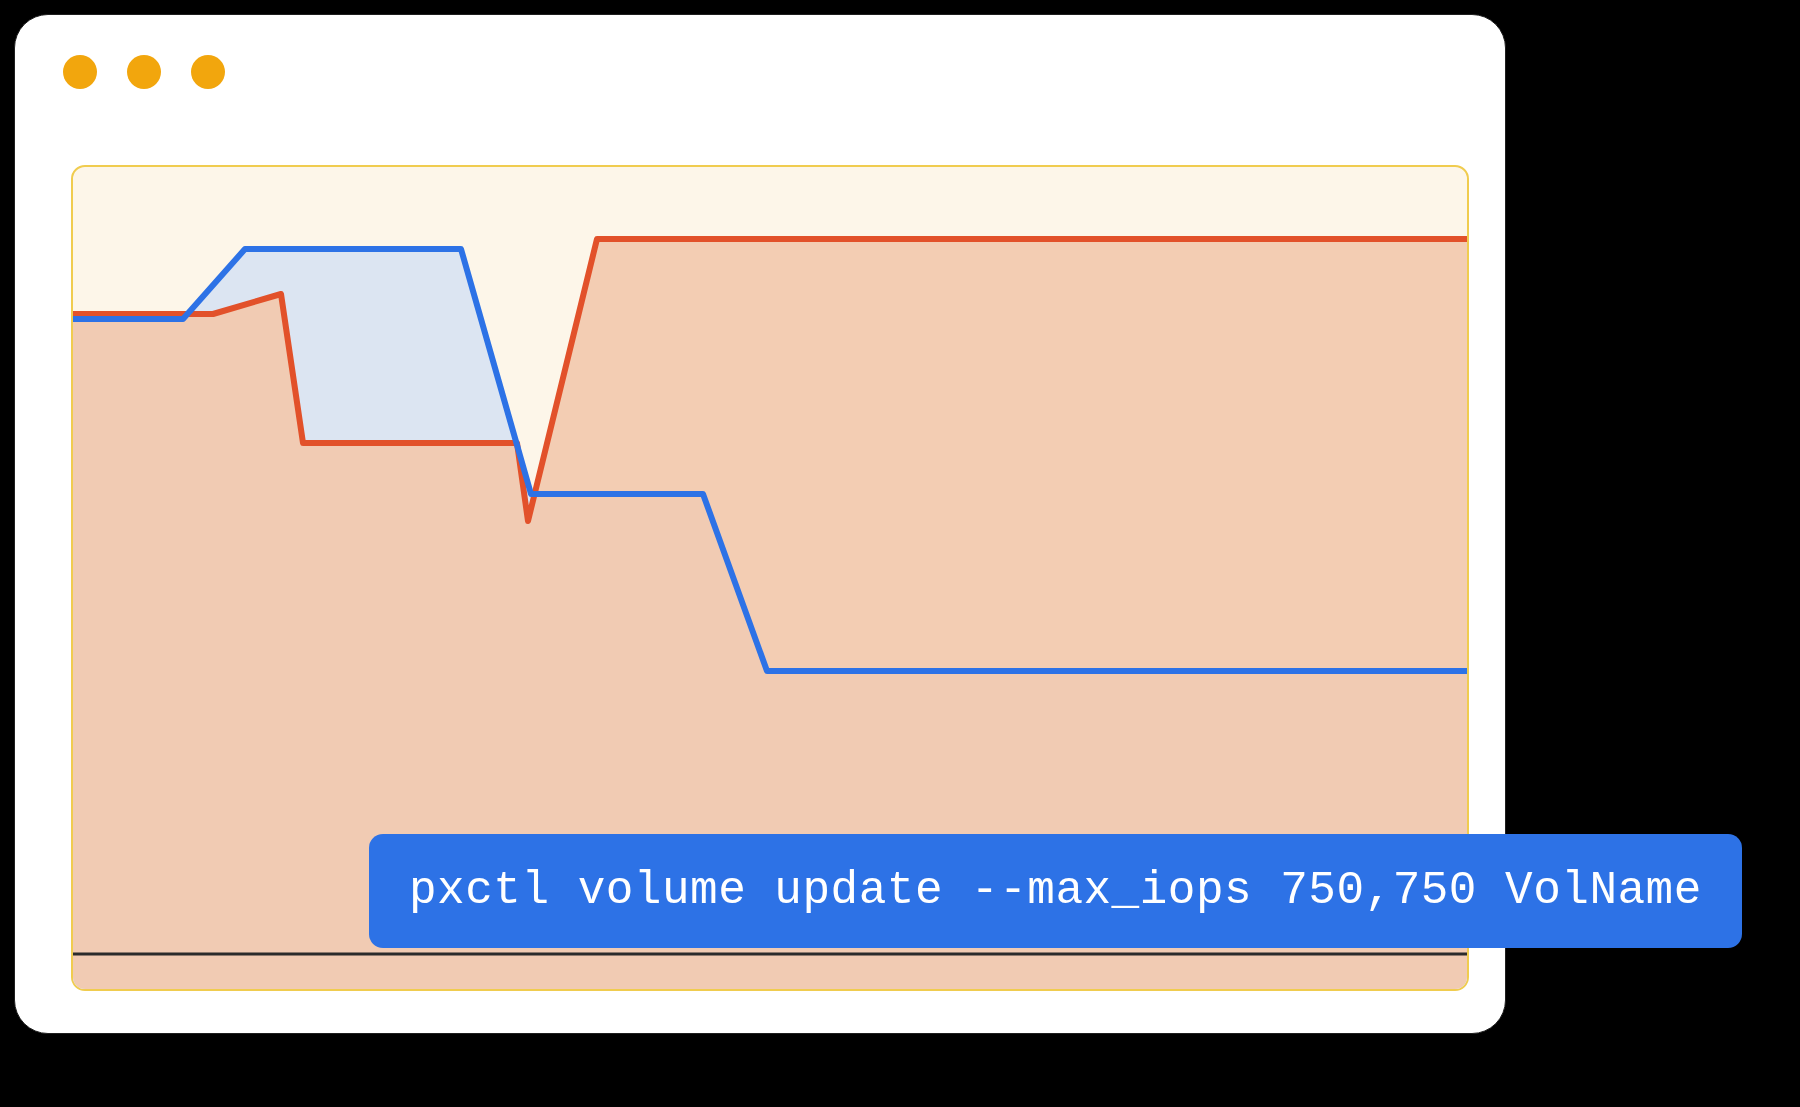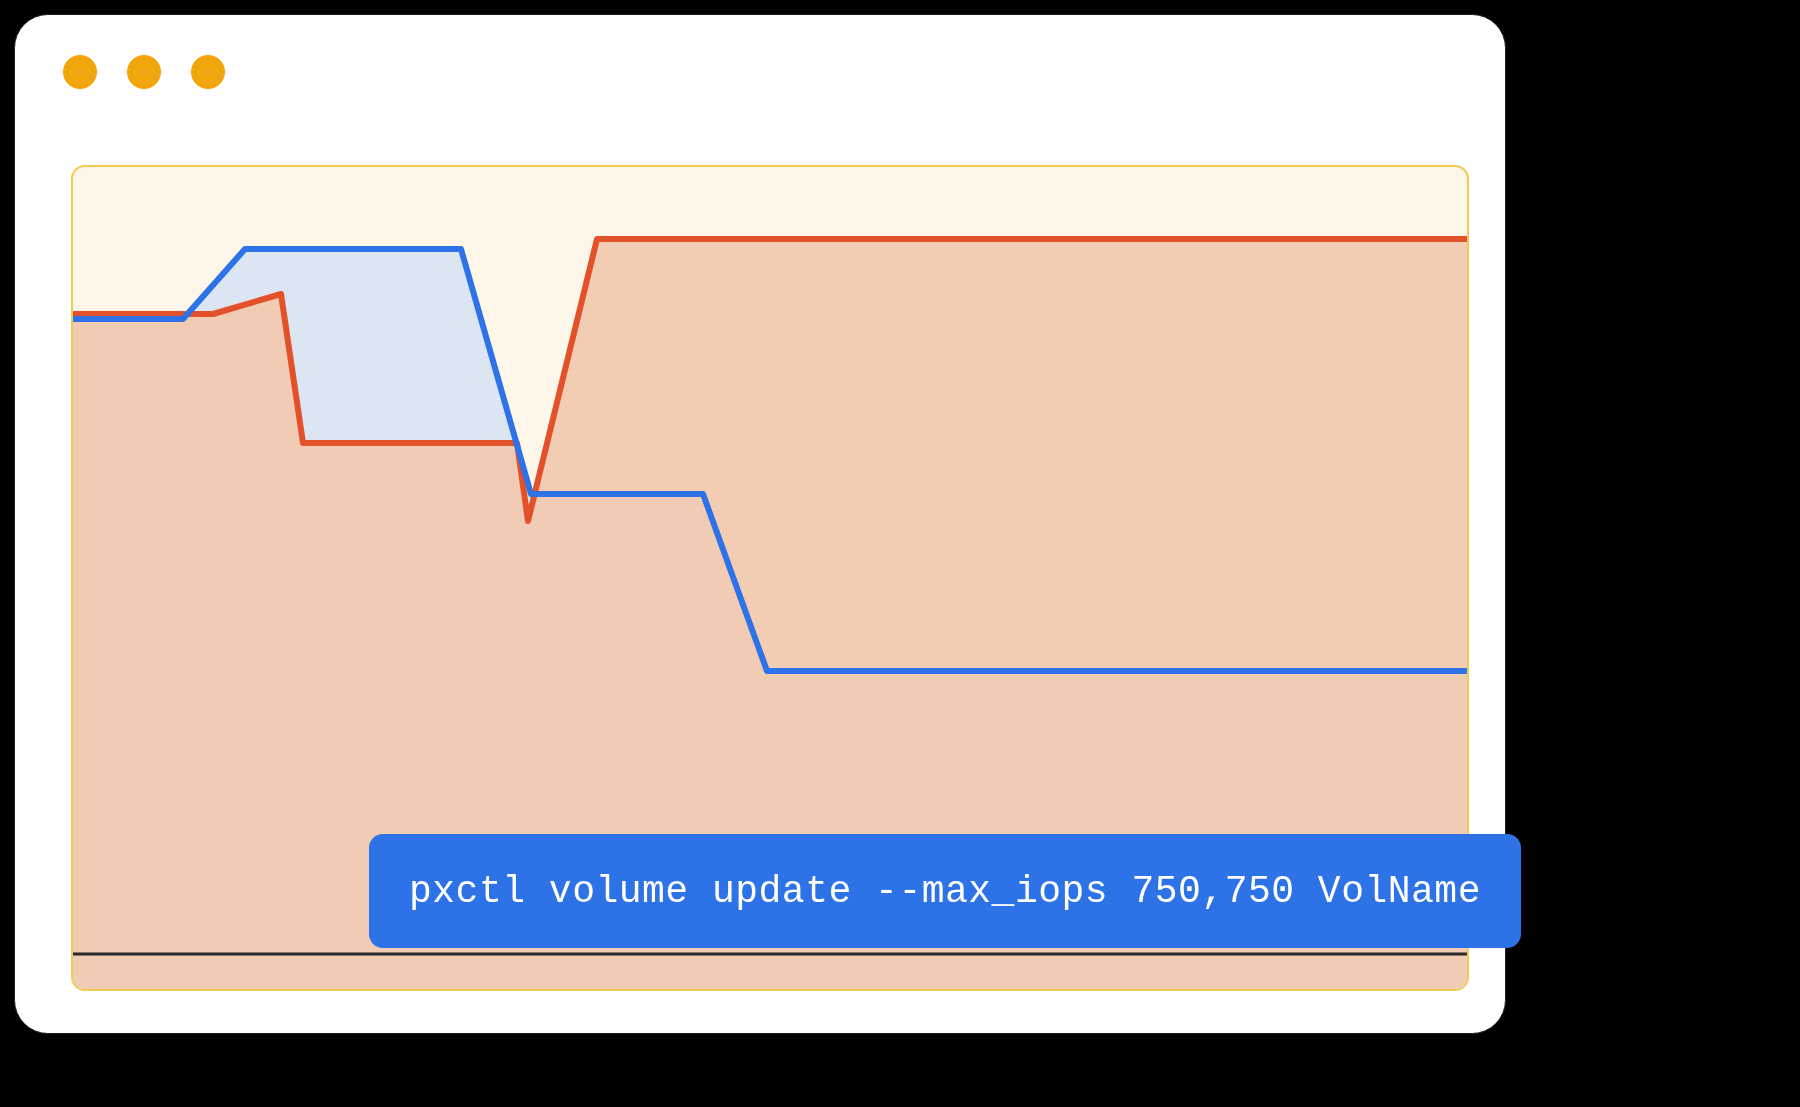--- a/index.html
+++ b/index.html
@@ -63,21 +63,21 @@
   
   .command-chip {
     position: absolute;
     left: 369px;
     top: 834px;
     height: 114px;
     padding: 0 40px;
     border-radius: 14px;
     display: flex;
     align-items: center;
-    font-size: 38px;
+    font-size: 46px;
     letter-spacing: 0.5px;
     white-space: nowrap;
     color: #ffffff;
   }
 </style>
 </head>
 <body>
 
 <div class="window">
 

